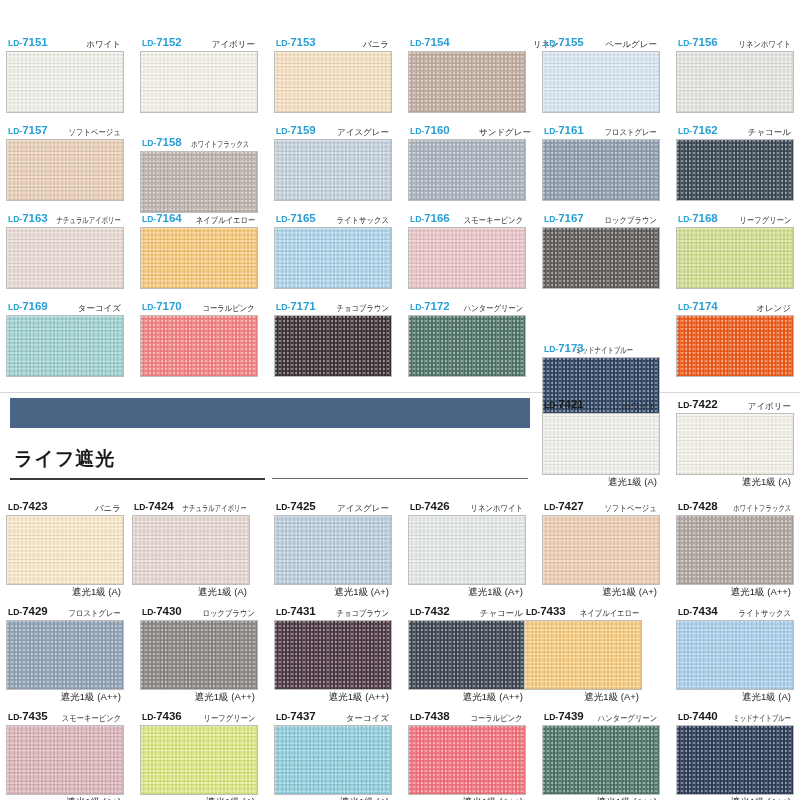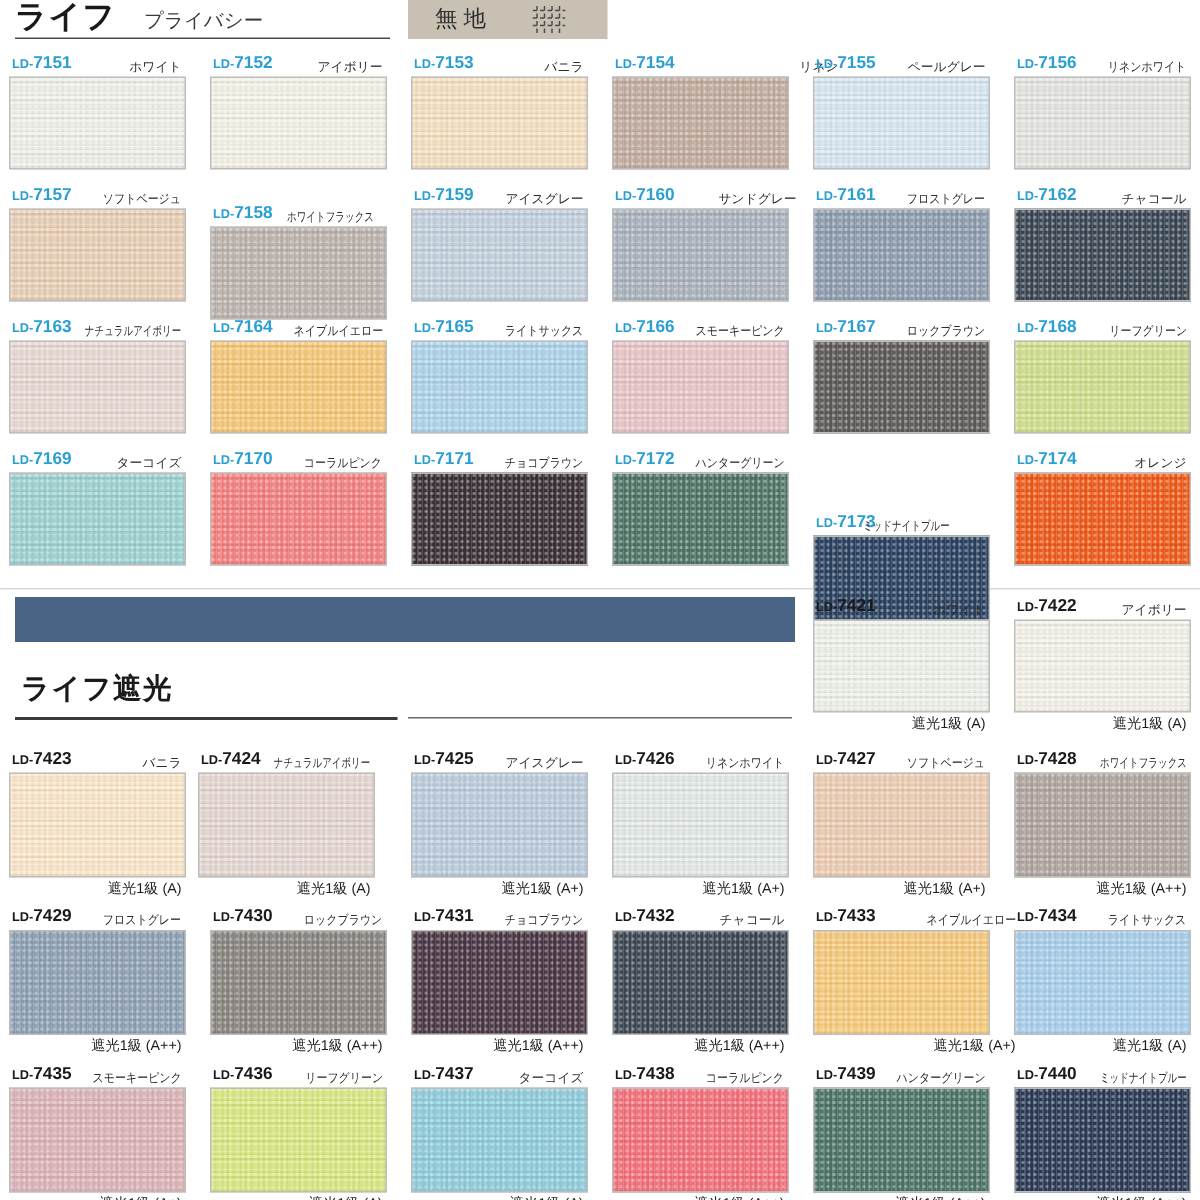--- a/index.html
+++ b/index.html
@@ -103,35 +103,20 @@
 
   .sep-line{
     position:absolute;left:0;top:392px;width:800px;height:1px;background:#d8d8d8;
   }
 </style>
 </head>
 <body>
 
 <div class="page">
 
-  <div class="top-header">
-    <div class="brand-title">ライフ</div>
-    <div class="brand-sub">プライバシー</div>
-    <div class="brand-rule"></div>
-
-    <div class="muji-badge">
-      <div class="muji-text">無地</div>
-      <svg class="weave-icon" viewBox="0 0 22 18">
-        <g stroke="#4a4a4a" stroke-width="1" fill="none">
-          <path d="M3 0 L3 18 M8 0 L8 18 M13 0 L13 18 M18 0 L18 18" stroke-dasharray="3 2"></path>
-          <path d="M0 3 L22 3 M0 8 L22 8 M0 13 L22 13" stroke-dasharray="3 2"></path>
-        </g>
-      </svg>
-    </div>
-  </div>
 
   <div class="sep-line"></div>
 
   <div id="grid-top">
       <div class="cell" style="left: 6px; top: 36px; width: 118px; height: 77px;">
         <div class="code blue-code"><span class="pfx">LD-</span><span>7151</span></div>
         <div class="name">ホワイト</div>
         <div class="chip" style="width: 118px; height: 62px; background: rgb(239, 240, 234);">
           <div class="tex"></div>
           <div class="tex2"></div>
@@ -435,21 +420,21 @@
       </div>
       <div class="cell" style="left: 408px; top: 605px; width: 118px; height: 98px;">
         <div class="code blk-code"><span class="pfx">LD-</span><span>7432</span></div>
         <div class="name">チャコール</div>
         <div class="chip" style="width: 118px; height: 70px; background: rgb(59, 70, 82);">
           <div class="tex"></div>
           <div class="tex2"></div>
         </div>
         <div class="grade" style="top: 86px;">遮光1級 (A++)</div>
       </div>
-      <div class="cell" style="left: 542px; top: 605px; width: 118px; height: 98px; padding-left: 20px;">
+      <div class="cell" style="left: 524px; top: 605px; width: 118px; height: 98px;">
         <div class="code blk-code"><span class="pfx">LD-</span><span>7433</span></div>
         <div class="name sq">ネイブルイエロー</div>
         <div class="chip" style="width: 118px; height: 70px; background: rgb(247, 203, 124);">
           <div class="tex"></div>
           <div class="tex2"></div>
         </div>
         <div class="grade" style="top: 86px;">遮光1級 (A+)</div>
       </div>
       <div class="cell" style="left: 676px; top: 605px; width: 118px; height: 98px;">
         <div class="code blk-code"><span class="pfx">LD-</span><span>7434</span></div>

